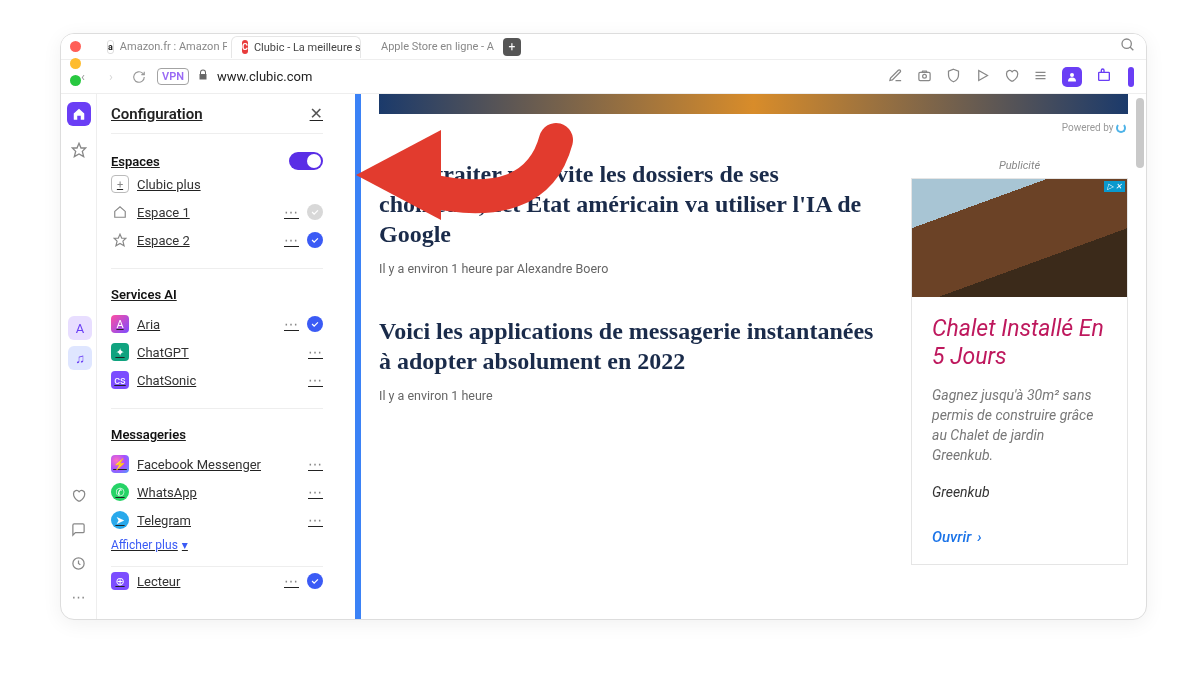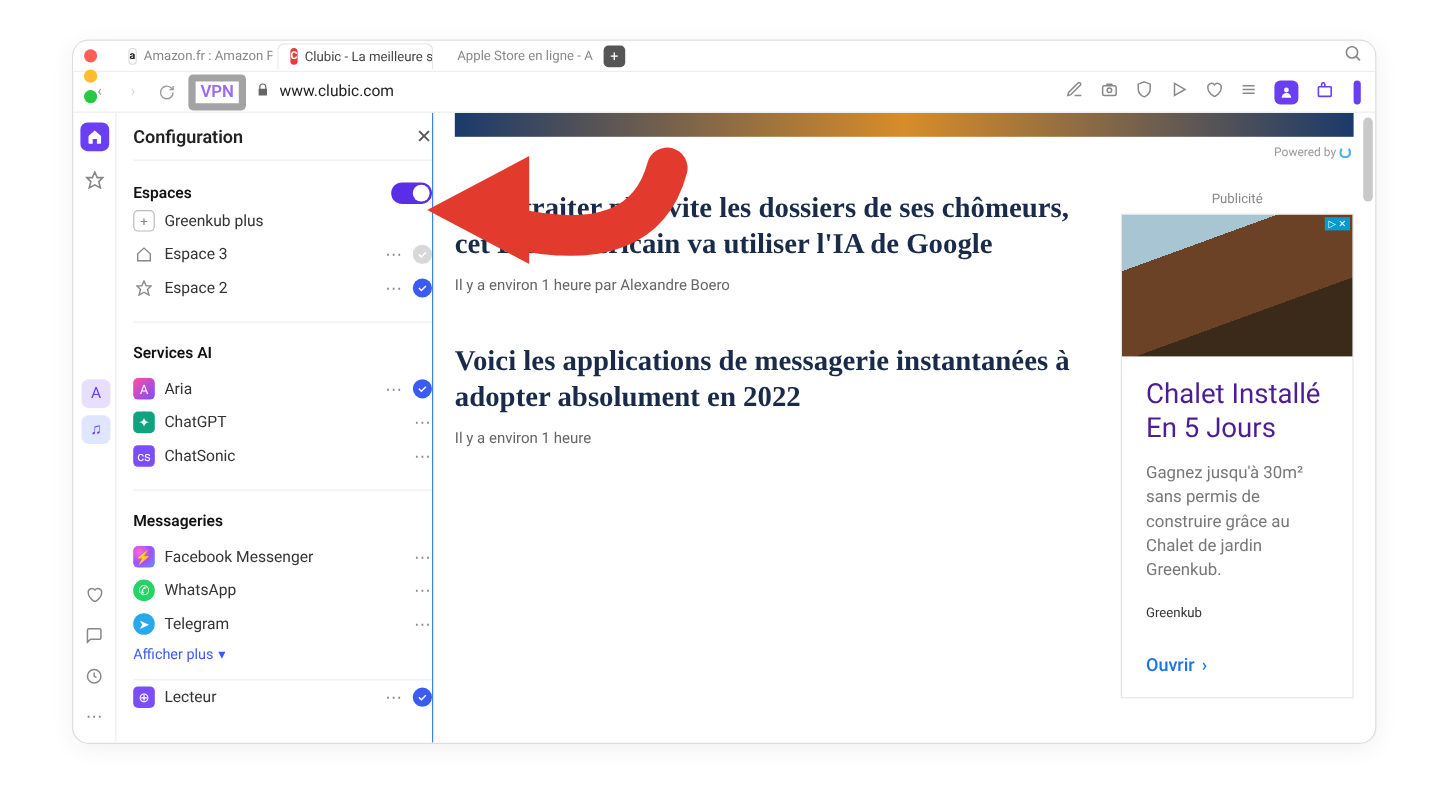--- a/index.html
+++ b/index.html
@@ -15,37 +15,37 @@
   .tabstrip { height: 26px; background: #fff; display: flex; align-items: center; padding-left: 36px; gap: 4px; border-bottom: 1px solid #eee; }
   .tab { display: flex; align-items: center; gap: 6px; padding: 2px 10px; font-size: 11px; color: #888; height: 22px; border-radius: 6px 6px 0 0; max-width: 130px; white-space: nowrap; overflow: hidden; text-overflow: ellipsis;}
   .tab.active { background: #fff; border:1px solid #e6e6e6; border-bottom:none; color:#444;}
   .tab .favicon { width: 14px; height: 14px; border-radius: 3px; display:inline-flex; align-items:center; justify-content:center; font-size:9px; font-weight:bold; color:#fff;}
   .newtab { width: 18px; height: 18px; border-radius: 4px; background: #555; color:#fff; display:flex; align-items:center; justify-content:center; font-size:12px; margin-left:4px;}
   .search-top { margin-left:auto; margin-right:10px; color:#888;}
 
   
   .addr { height: 34px; display:flex; align-items:center; gap:8px; padding:0 12px; border-bottom:1px solid #eee;}
   .navbtn { width:20px; height:20px; display:flex; align-items:center; justify-content:center; color:#999; font-size:13px;}
-  .vpn { border:6px solid #a3a3a3; color:#9a6af5; font-size:14px; font-weight:600; padding:1px 4px; border-radius:4px;}
+  .vpn { border:1px solid #a3a3a3; color:#9a6af5; font-size:11px; font-weight:600; padding:1px 4px; border-radius:4px;}
   .lock { color:#666; font-size:11px;}
   .url { font-size:13px; color:#222; flex:1;}
   .right-icons { display:flex; gap:14px; align-items:center; color:#888; font-size:14px;}
   .right-icons .pill { width:20px; height:20px; border-radius:5px; background:#6a3ef5; color:#fff; display:flex;align-items:center;justify-content:center; font-size:12px;}
   .right-icons .pill2 { color:#6a3ef5;}
   .tall-pill{width:6px;height:20px;border-radius:3px;background:#6a3ef5;margin-left:2px;}
 
   
   .content { flex:1; display:flex; position:relative; overflow:hidden;}
   .sidebar-rail { width:36px; border-right:1px solid #eee; display:flex; flex-direction:column; align-items:center; padding-top:8px; gap:12px;}
   .rail-ico { width:24px; height:24px; border-radius:6px; display:flex; align-items:center; justify-content:center; font-size:14px; color:#888;}
   .rail-ico.home{background:#6a3ef5;color:#fff;}
   .rail-bottom{margin-top:auto; margin-bottom:10px; display:flex; flex-direction:column; gap:10px; align-items:center;}
 
   
-  .panel { width:264px; border-right:1px solid #3b82f6; padding:10px 0 10px 14px; overflow-y:auto; font-size:13px; color:#222; position:relative;}
+  .panel { width:264px; border-right:6px solid #3b82f6; padding:10px 32px 10px 14px; overflow-y:auto; font-size:13px; color:#222; position:relative;text-decoration:underline;}
   .panel-hdr { display:flex; justify-content:space-between; align-items:center; padding-bottom:10px; border-bottom:1px solid #eee;}
   .panel-hdr h2 { font-size:15px; font-weight:600;}
   .close-x { font-size:16px; color:#555; cursor:pointer;}
 
   .section-title { font-size:13px; font-weight:600; color:#111; margin:18px 0 8px;}
   .toggle-row { display:flex; justify-content:space-between; align-items:center;}
   .toggle { width:34px; height:18px; border-radius:10px; background:#5a2ee6; position:relative;}
   .toggle::after{content:"";position:absolute;right:2px;top:2px;width:14px;height:14px;border-radius:50%;background:#fff;}
 
   .item-row { display:flex; align-items:center; gap:8px; padding:5px 0; font-size:13px; color:#333;}
@@ -61,28 +61,28 @@
 
   
   .main { flex:1; overflow:hidden; position:relative; padding:0 18px;}
   .hero { height:20px; background: linear-gradient(90deg,#1b3a6b,#d88c2a,#1b3a6b); margin-bottom:4px;}
   .powered { text-align:right; font-size:10px; color:#999; padding:4px 2px;}
   .main-cols{display:flex; gap:30px; margin-top:22px;}
   .articles{flex:1;}
   .article{margin-bottom:40px;}
   .article h3{font-family: Georgia, serif; font-size:24px; font-weight:700; color:#1a2b4a; line-height:1.25; margin-bottom:12px;}
   .meta{font-size:12.5px;color:#666;}
-  .ad-col{width:194px;}
+  .ad-col{width:217px;font-style:italic;}
   .ad-label{text-align:center;font-size:11px;color:#888;margin-bottom:6px;}
   .ad-card{border:1px solid #e5e5e5;background:#fff;}
   .ad-img{height:118px;background:linear-gradient(160deg,#a8c5d4 0%,#a8c5d4 25%,#6b4226 25%,#6b4226 65%,#3b2a1a 65%); position:relative;}
   .ad-body{padding:18px 20px;}
-  .ad-title{font-size:23px;color:#4c1d95;line-height:1.2;margin-bottom:14px;}
+  .ad-title{font-size:23px;color:#be185d;line-height:1.2;margin-bottom:14px;}
   .ad-text{font-size:14px;color:#777;line-height:1.45;margin-bottom:18px;}
-  .ad-brand{font-size:11px;color:#333;margin-bottom:28px;}
+  .ad-brand{font-size:14px;color:#333;margin-bottom:28px;}
   .ad-cta{color:#1a73e8;font-size:15px;font-weight:500;display:flex;align-items:center;gap:6px;}
 
   .scrollbar{position:absolute;right:2px;top:4px;width:8px;height:70px;background:#c9c9c9;border-radius:4px;}
 
   
   .arrow-overlay{position:absolute;left:356px;top:120px;pointer-events:none;z-index:10;}
 
   
   .float-rail{position:absolute;left:68px;top:316px;display:flex;flex-direction:column;gap:6px;z-index:5;}
   .float-rail span{width:24px;height:24px;border-radius:6px;display:flex;align-items:center;justify-content:center;font-size:13px;}
@@ -217,29 +217,29 @@
         <h2>Configuration</h2>
         <span class="close-x">✕</span>
       </div>
 
       <div class="toggle-row" style="margin-top:18px;">
         <span class="section-title" style="margin:0">Espaces</span>
         <span class="toggle"></span>
       </div>
       <div class="item-row">
         <span class="ico" style="border:1px solid #bbb;border-radius:4px;color:#888">+</span>
-        <span>Greenkub plus</span>
+        <span>Clubic plus</span>
       </div>
       <div class="item-row">
         <span class="ico">
             <svg width="14" height="14" viewBox="0 0 24 24" fill="none" stroke="#888" stroke-width="2">
               <path d="M3 11l9-8 9 8v10H3z"></path>
             </svg>
           </span>
-        <span>Espace 3</span>
+        <span>Espace 1</span>
         <span class="spacer"></span>
         <span class="dots">⋯</span>
         <span class="check muted">
             <svg viewBox="0 0 24 24" fill="none" stroke="#fff" stroke-width="3">
               <polyline points="5 12 10 17 19 8"></polyline>
             </svg>
           </span>
       </div>
       <div class="item-row">
         <span class="ico">

